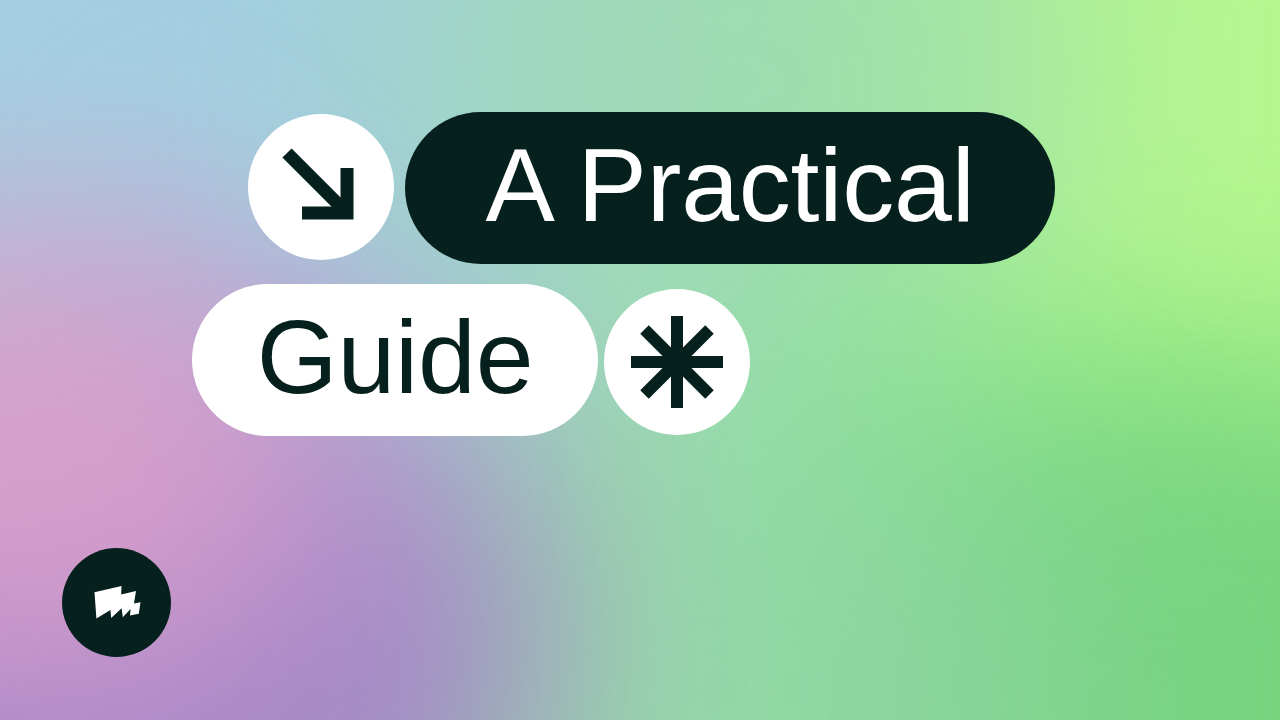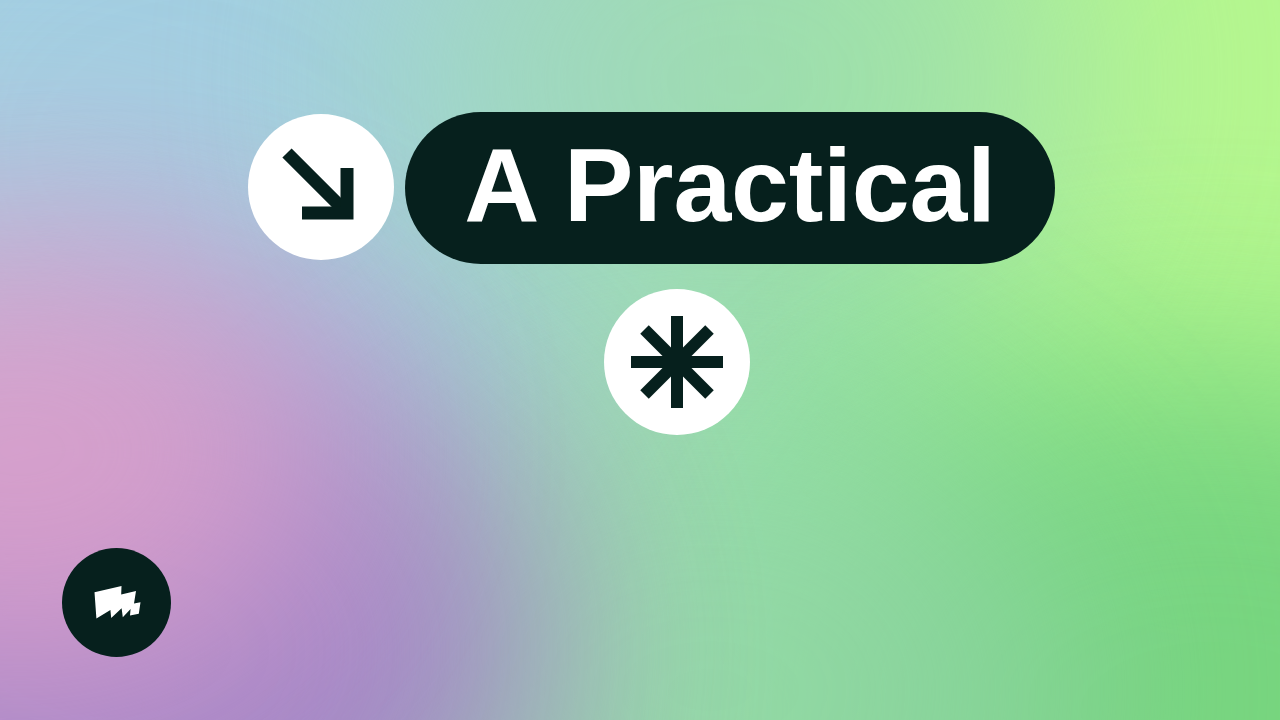--- a/index.html
+++ b/index.html
@@ -96,21 +96,21 @@
   .pill-dark {
     background:#06201d;
     color:#ffffff;
   }
   .pill-light {
     background:#ffffff;
     color:#06201d;
   }
   .pill-text {
     font-size:104px;
-    font-weight:700;
+    font-weight:400;
     line-height:1;
     display:block;
     transform:translateY(-3px);
     text-align:right;
   }
 
   
   #row1-icon {
     position:absolute;
     left:248px; top:114px;
@@ -180,20 +180,23 @@
           <line x1="14" y1="14" x2="73" y2="73"></line>
           <polyline points="74,29 74,74 29,74" stroke-linejoin="miter"></polyline>
         </g>
       </svg>
     </div>
 
     <div class="pill pill-dark" id="pill-practical">
       <span class="pill-text">A Practical</span>
     </div>
 
+    <div class="pill pill-light" id="pill-guide">
+      <span class="pill-text">Guide</span>
+    </div>
 
     <div id="row2-icon">
       <svg class="icon-svg" width="104" height="104" viewBox="0 0 104 104">
         <g stroke="#06201d" stroke-width="12" stroke-linecap="butt">
           <line x1="52" y1="6" x2="52" y2="98"></line>
           <line x1="6" y1="52" x2="98" y2="52"></line>
           <line x1="19.5" y1="19.5" x2="84.5" y2="84.5"></line>
           <line x1="84.5" y1="19.5" x2="19.5" y2="84.5"></line>
         </g>
       </svg>

